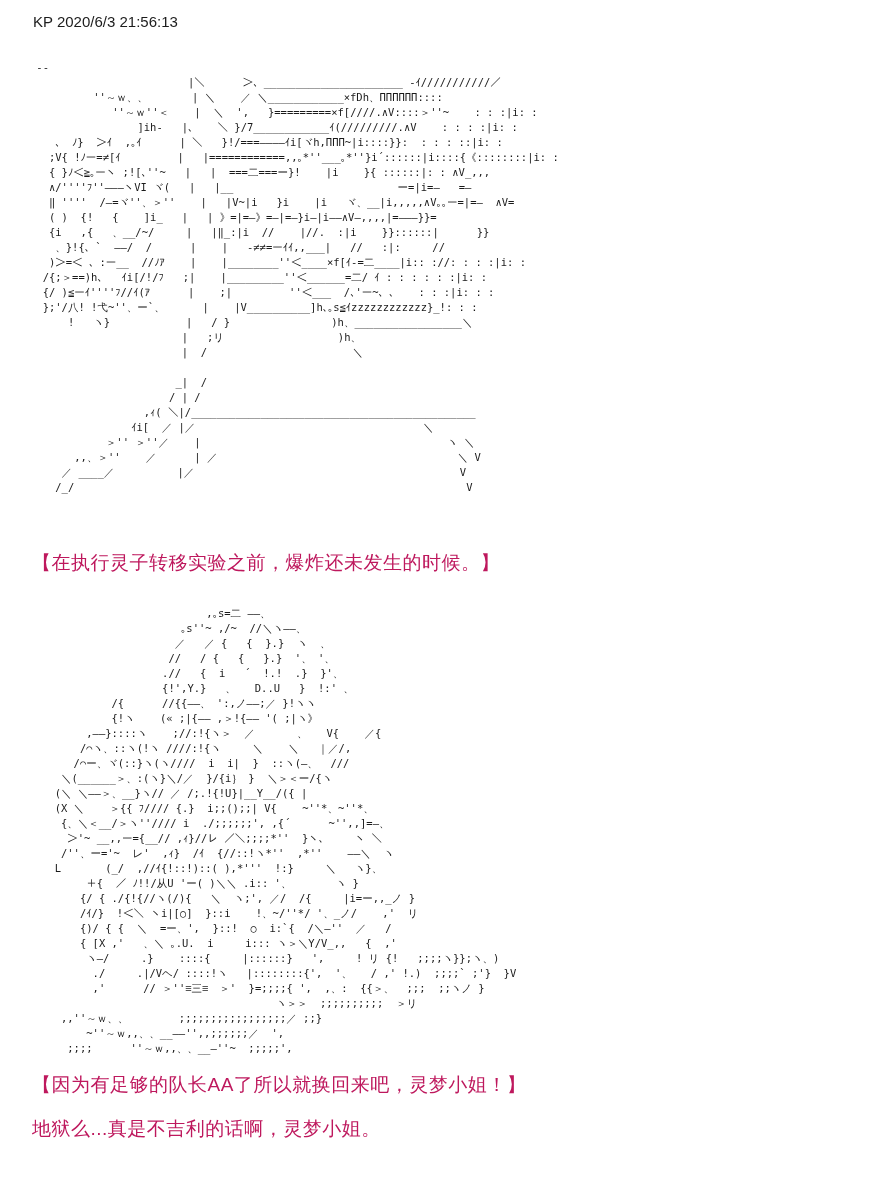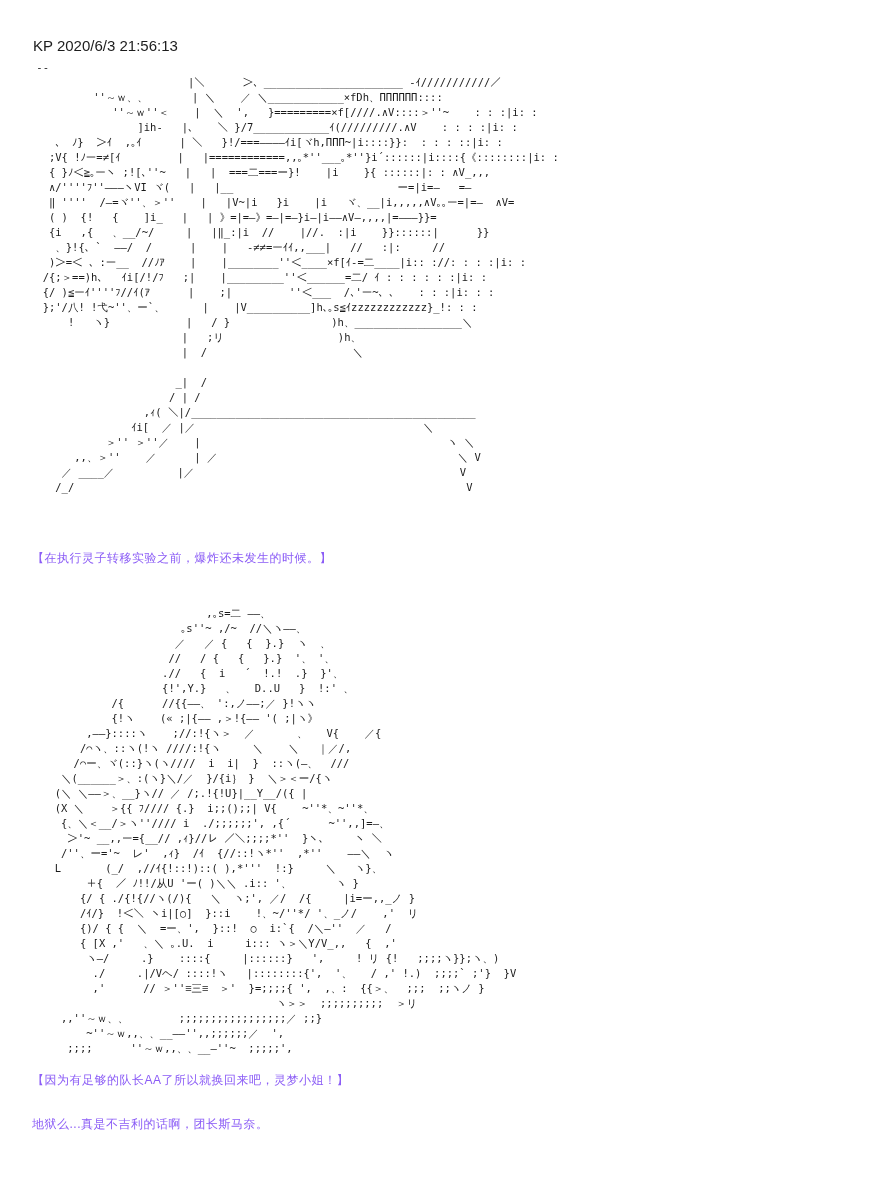--- a/index.html
+++ b/index.html
@@ -2,31 +2,31 @@
 <html><head>
 <meta charset="utf-8">
 <style>
   html, body { margin: 0; padding: 0; background: #ffffff; }
   body {
     width: 892px; height: 1182px; position: relative; overflow: hidden;
     font-family: "Liberation Sans", sans-serif; color: #1a1a1a;
   }
   .abs { position: absolute; }
   .post-header {
-    left: 33px; top: 13px; font-size: 15px; color: #1c1c1c; margin-top: 24px;
+    left: 33px; top: 13px; font-size: 15px; color: #1c1c1c;
   }
   pre.aa {
     margin: 0; white-space: pre; color: #1a1a1a;
     font-family: "DejaVu Sans Mono", monospace;
     font-size: 10.5px; line-height: 15px;
   }
   #aa-scene { left: 30px; top: 60px; }
   #aa-character { left: 42px; top: 606px; }
   .caption {
-    font-size: 12px; color: #8b5cf6; letter-spacing: 0.5px;
+    font-size: 19px; color: #be185d; letter-spacing: 0.5px;
   }
   #caption-1 { left: 32px; top: 550px; }
   #caption-2 { left: 32px; top: 1072px; }
   #dialogue-1 { left: 32px; top: 1116px; }
 </style>
 </head>
 <body>
 
 <div class="abs post-header">KP 2020/6/3 21:56:13</div>
 
@@ -88,13 +88,13 @@
        ヽ—/     .}    ::::{     |::::::}   ',     ! リ {!   ;;;;ヽ}};ヽ、)
         ./     .|/Vヘ/ ::::!ヽ   |::::::::{',  '、   / ,' !.)  ;;;;` ;'}  }V
         ,'      // ＞''≡三≡ゝ＞'  }=;;;;{ ',  ,、:  {{＞、  ;;;  ;;ヽノ }
                                      ヽ＞＞  ;;;;;;;;;;  ＞リ
    ,,''～ｗ、、        ;;;;;;;;;;;;;;;;;／ ;;}
        ~''～ｗ,,、、__——'',,;;;;;;／  ',
     ;;;;      ''～ｗ,,、、__—''~  ;;;;;',</pre>
 
 <div id="caption-2" class="abs caption">【因为有足够的队长AA了所以就换回来吧，灵梦小姐！】</div>
 
-<div id="dialogue-1" class="abs caption">地狱么...真是不吉利的话啊，团长斯马奈。</div>
+<div id="dialogue-1" class="abs caption">地狱么...真是不吉利的话啊，灵梦小姐。</div>
 
 </body></html>

